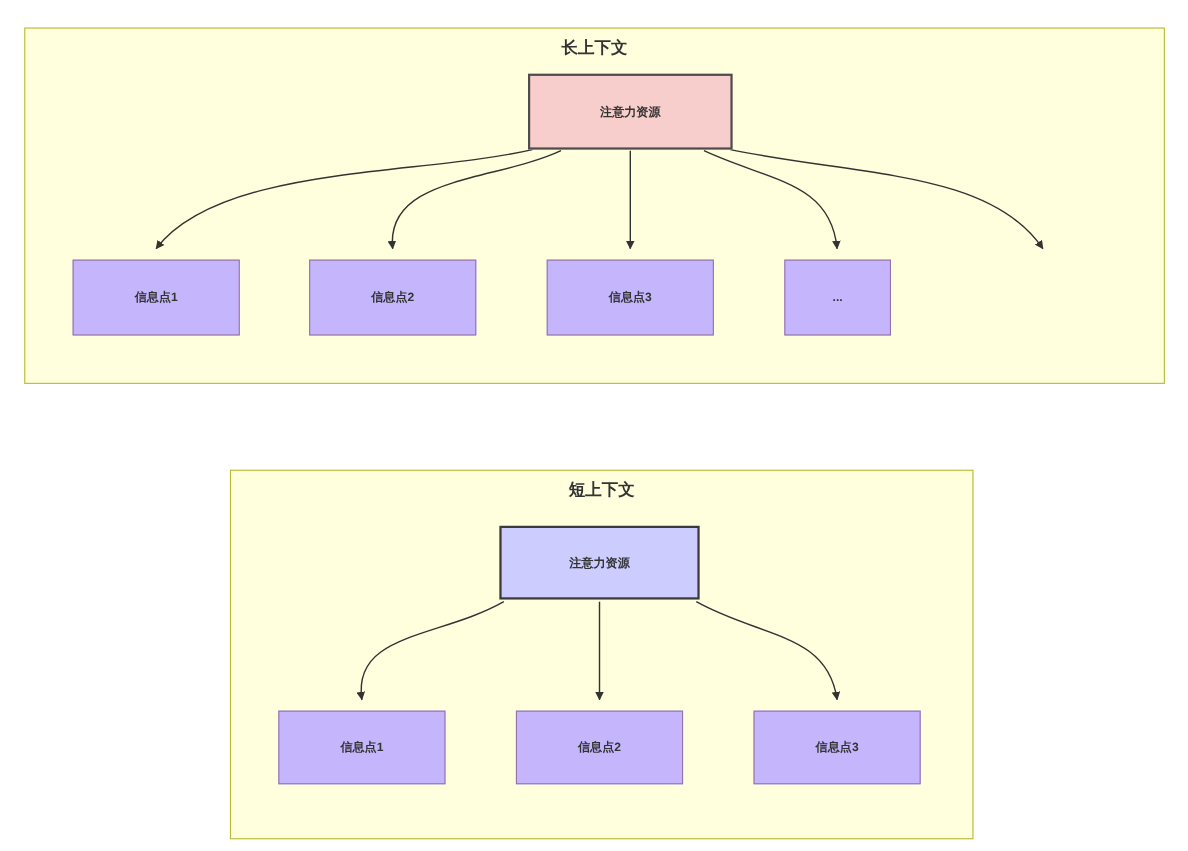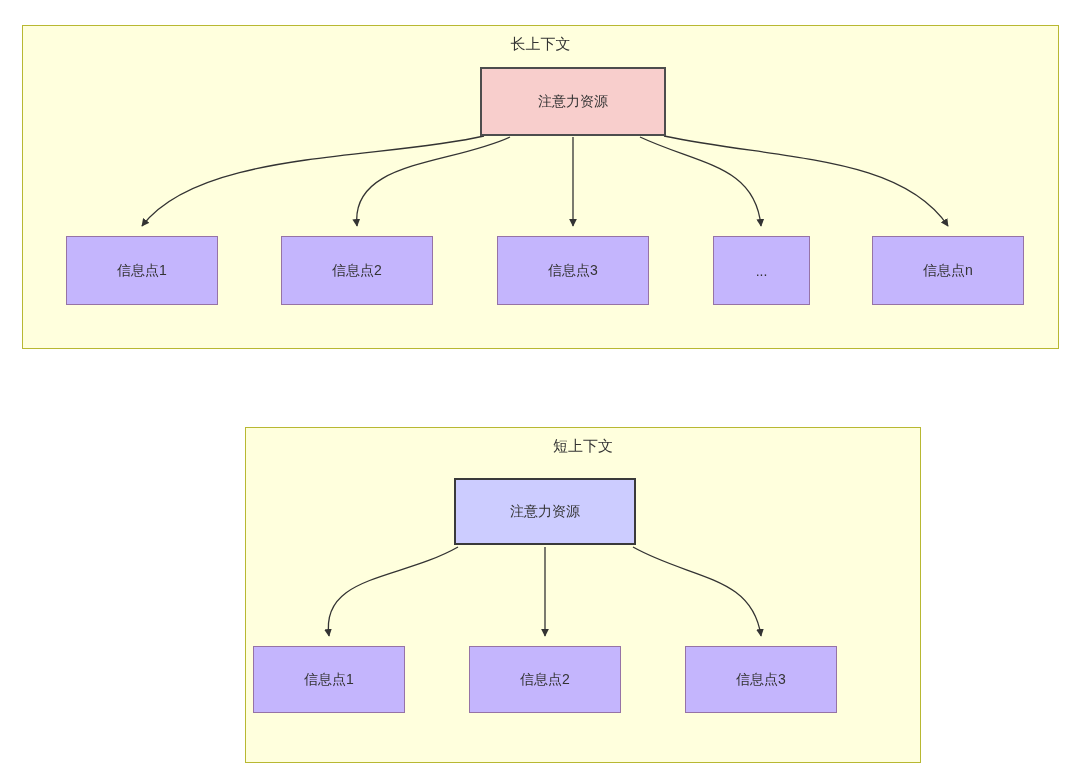--- a/index.html
+++ b/index.html
@@ -12,58 +12,58 @@
     height: 774px;
     position: relative;
     font-family: "Liberation Sans", "DejaVu Sans", sans-serif;
     overflow: hidden;
   }
   .canvas {
     position: absolute;
     left: 0; top: 0;
     width: 1080px;
     height: 774px;
+    font-weight: bold;
   }
   .group {
     position: absolute;
     background: #ffffdd;
     border: 1.5px solid #b8b832;
     box-sizing: border-box;
   }
   #group-long {
     left: 22px;
     top: 25px;
     width: 1037px;
     height: 324px;
   }
   #group-short {
     left: 209px;
     top: 427px;
     width: 676px;
     height: 336px;
-    margin-left: 36px;
   }
   .group-title {
     position: absolute;
     width: 100%;
     text-align: center;
     font-size: 15px;
     color: #333333;
     line-height: 18px;
     top: 9px;
     left: 0;
     user-select: none;
   }
   .node {
     position: absolute;
     box-sizing: border-box;
     display: flex;
     align-items: center;
     justify-content: center;
-    font-size: 14px;
+    font-size: 11px;
     color: #333333;
     text-align: center;
     user-select: none;
   }
   .node-attention-long {
     background: #f8cecc;
     border: 2.5px solid #4d4d4d;
   }
   .node-attention-short {
     background: #ccccff;
@@ -131,23 +131,20 @@
   </div>
 
   <div class="node node-info" style="left:497px; top:236px; width:152px; height:69px;">
     <span>信息点3</span>
   </div>
 
   <div class="node node-info" style="left:713px; top:236px; width:97px; height:69px;">
     <span>...</span>
   </div>
 
-  <div class="node node-info" style="left:872px; top:236px; width:152px; height:69px;">
-    <span>信息点n</span>
-  </div>
 
   <div class="node node-attention-short" style="left:454px; top:478px; width:182px; height:67px;">
     <span>注意力资源</span>
   </div>
 
   <div class="node node-info" style="left:253px; top:646px; width:152px; height:67px;">
     <span>信息点1</span>
   </div>
 
   <div class="node node-info" style="left:469px; top:646px; width:152px; height:67px;">

